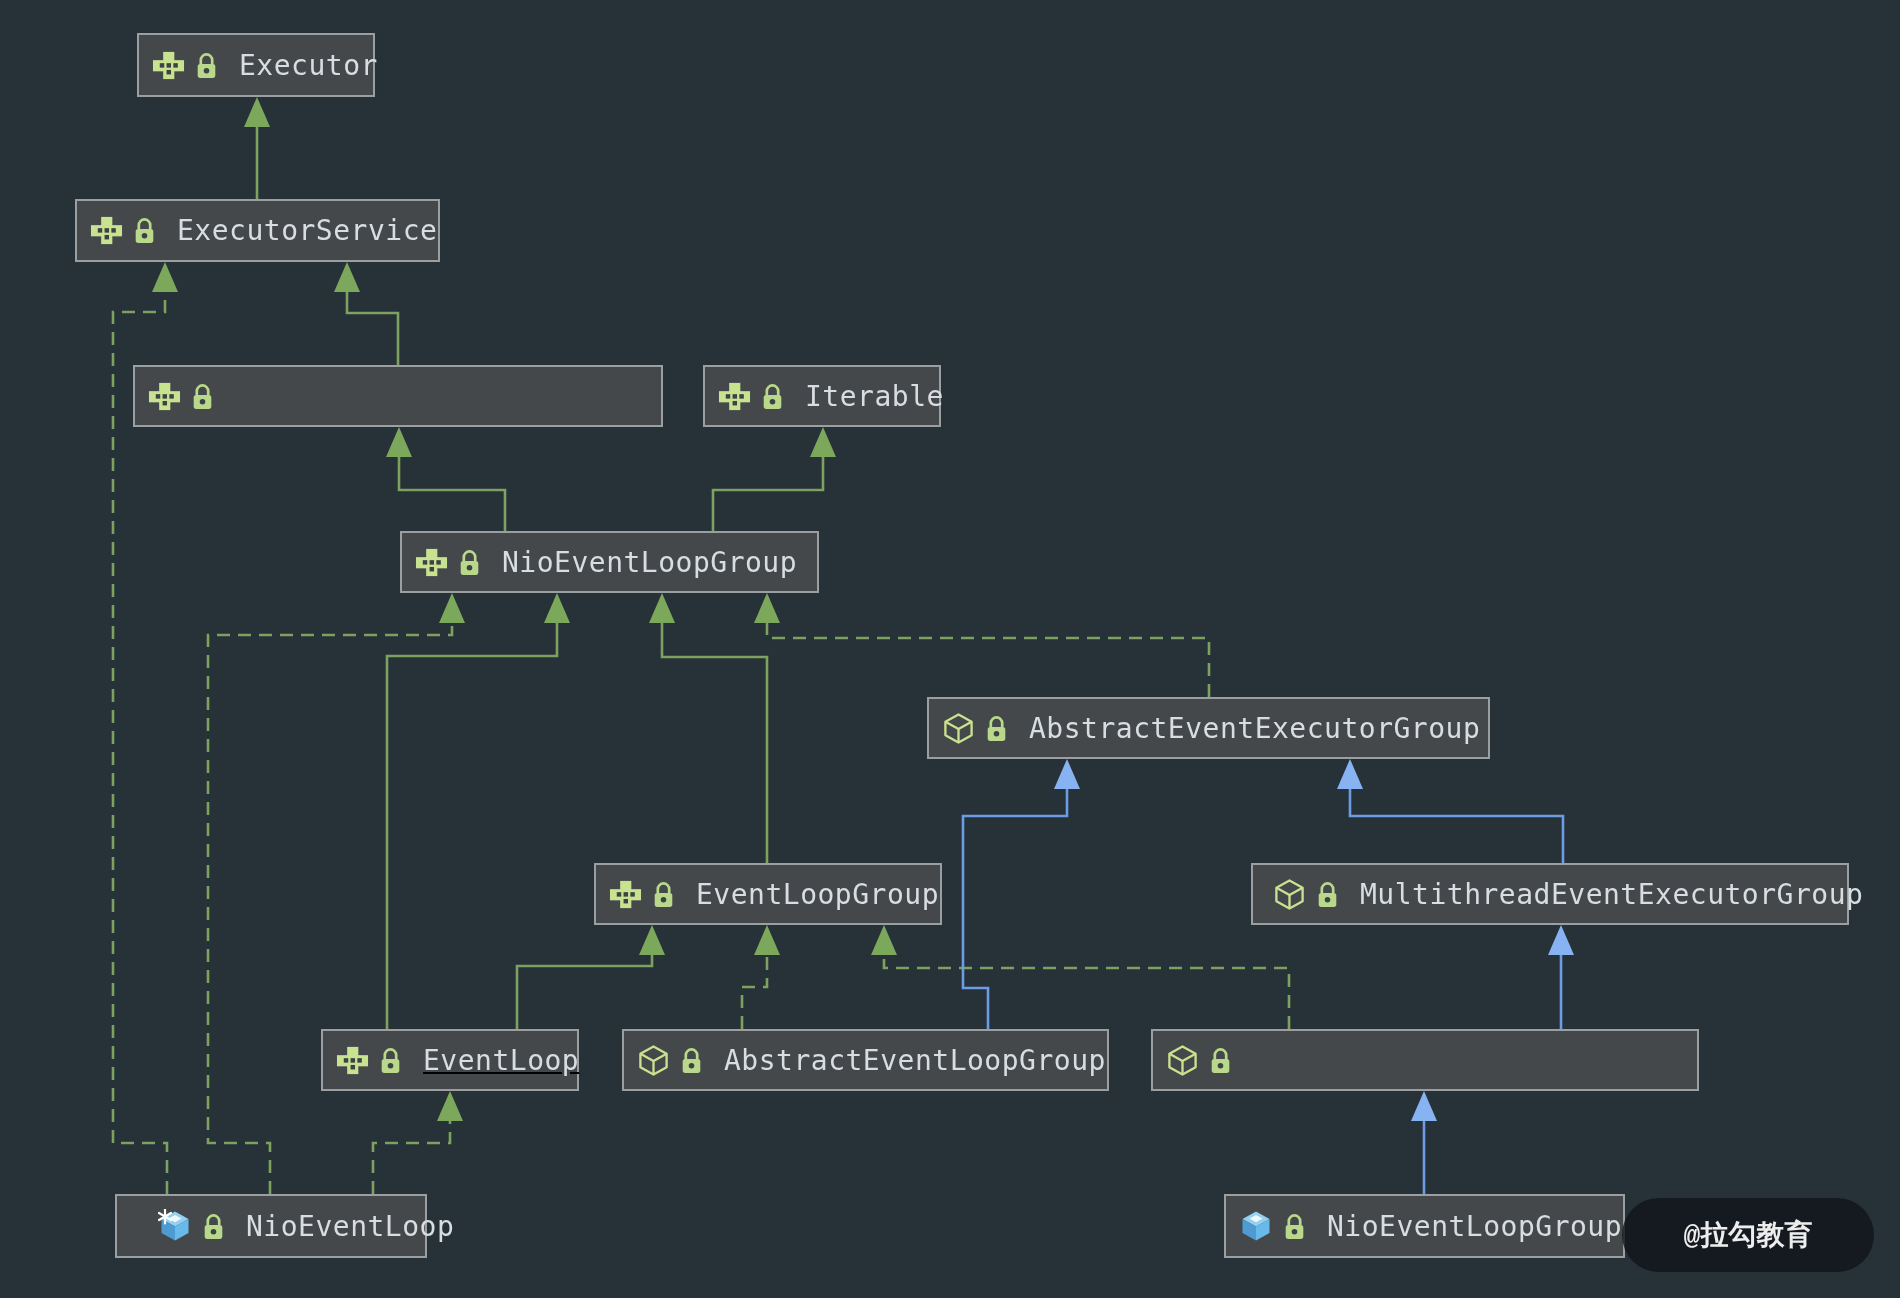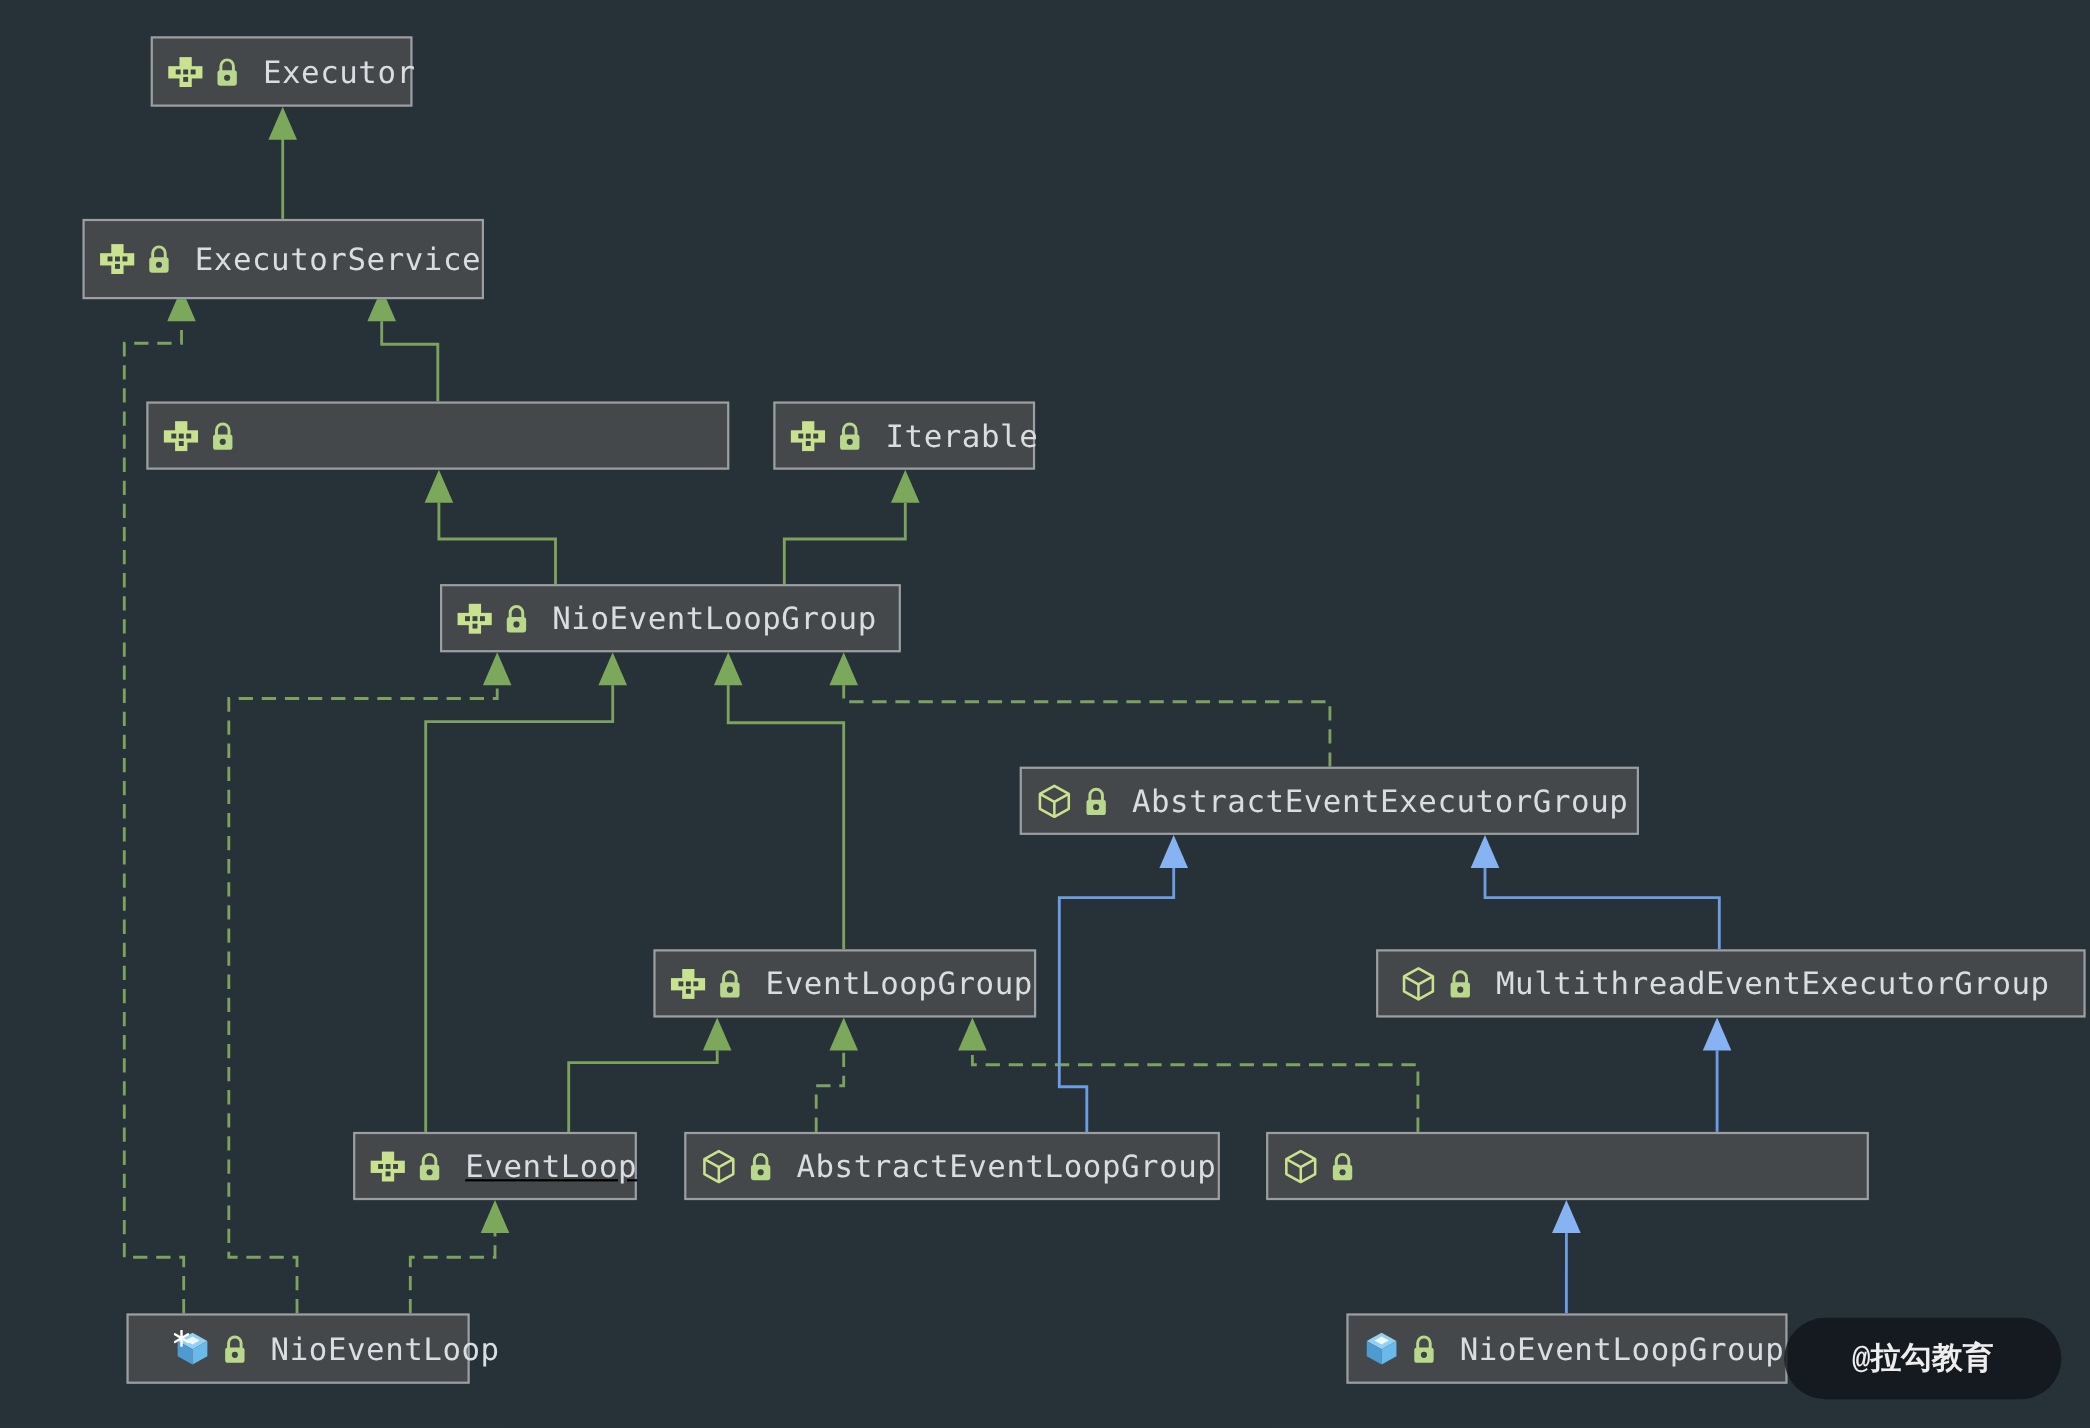--- a/index.html
+++ b/index.html
@@ -110,21 +110,21 @@
         </span>
         <span class="icon">
           <svg class="lock" width="25" height="29" viewBox="0 0 24 28">
     <path d="M6.5 13 V8.8 a5.5 5.5 0 0 1 11 0 V13" fill="none" stroke="#b9d88b" stroke-width="2.6"></path>
     <rect x="3.5" y="12.5" width="17" height="13.5" rx="2.5" fill="#b9d88b"></rect>
     <circle cx="12" cy="19" r="2.7" fill="#3c4245"></circle>
           </svg>
         </span>
         <span class="label">Executor</span>
       </div>
-      <div class="node" style="left: 75px; top: 199px; width: 365px; height: 73px;">
+      <div class="node" style="left: 75px; top: 199px; width: 365px; height: 63px;">
         <span class="icon">
           <svg class="kind-icon" width="33" height="33" viewBox="0 0 34 34">
     <g fill="#c9e290">
       <rect x="1" y="11.5" width="32" height="11.5"></rect>
       <rect x="11.5" y="3" width="11.5" height="28"></rect>
     </g>
     <g fill="#3c4245">
       <rect x="8" y="14.6" width="4.6" height="4.6"></rect>
       <rect x="15" y="14.6" width="4.6" height="4.6"></rect>
       <rect x="22" y="14.6" width="4.6" height="4.6"></rect>
@@ -224,21 +224,21 @@
         </span>
         <span class="icon">
           <svg class="lock" width="25" height="29" viewBox="0 0 24 28">
     <path d="M6.5 13 V8.8 a5.5 5.5 0 0 1 11 0 V13" fill="none" stroke="#b9d88b" stroke-width="2.6"></path>
     <rect x="3.5" y="12.5" width="17" height="13.5" rx="2.5" fill="#b9d88b"></rect>
     <circle cx="12" cy="19" r="2.7" fill="#3c4245"></circle>
           </svg>
         </span>
         <span class="label">AbstractEventExecutorGroup</span>
       </div>
-      <div class="node" style="left: 1251px; top: 863px; width: 645px; height: 62px; padding-left: 20px;">
+      <div class="node" style="left: 1251px; top: 863px; width: 598px; height: 62px; padding-left: 20px;">
         <span class="icon">
           <svg class="kind-icon" width="33" height="33" viewBox="0 0 34 34">
     <g fill="none" stroke="#c9e290" stroke-width="2.4" stroke-linejoin="round">
       <polygon points="17,2.5 30.5,10 30.5,24 17,31.5 3.5,24 3.5,10"></polygon>
       <polyline points="3.5,10 17,17.5 30.5,10"></polyline>
       <line x1="17" y1="17.5" x2="17" y2="31.5"></line>
     </g>
           </svg>
         </span>
         <span class="icon">

